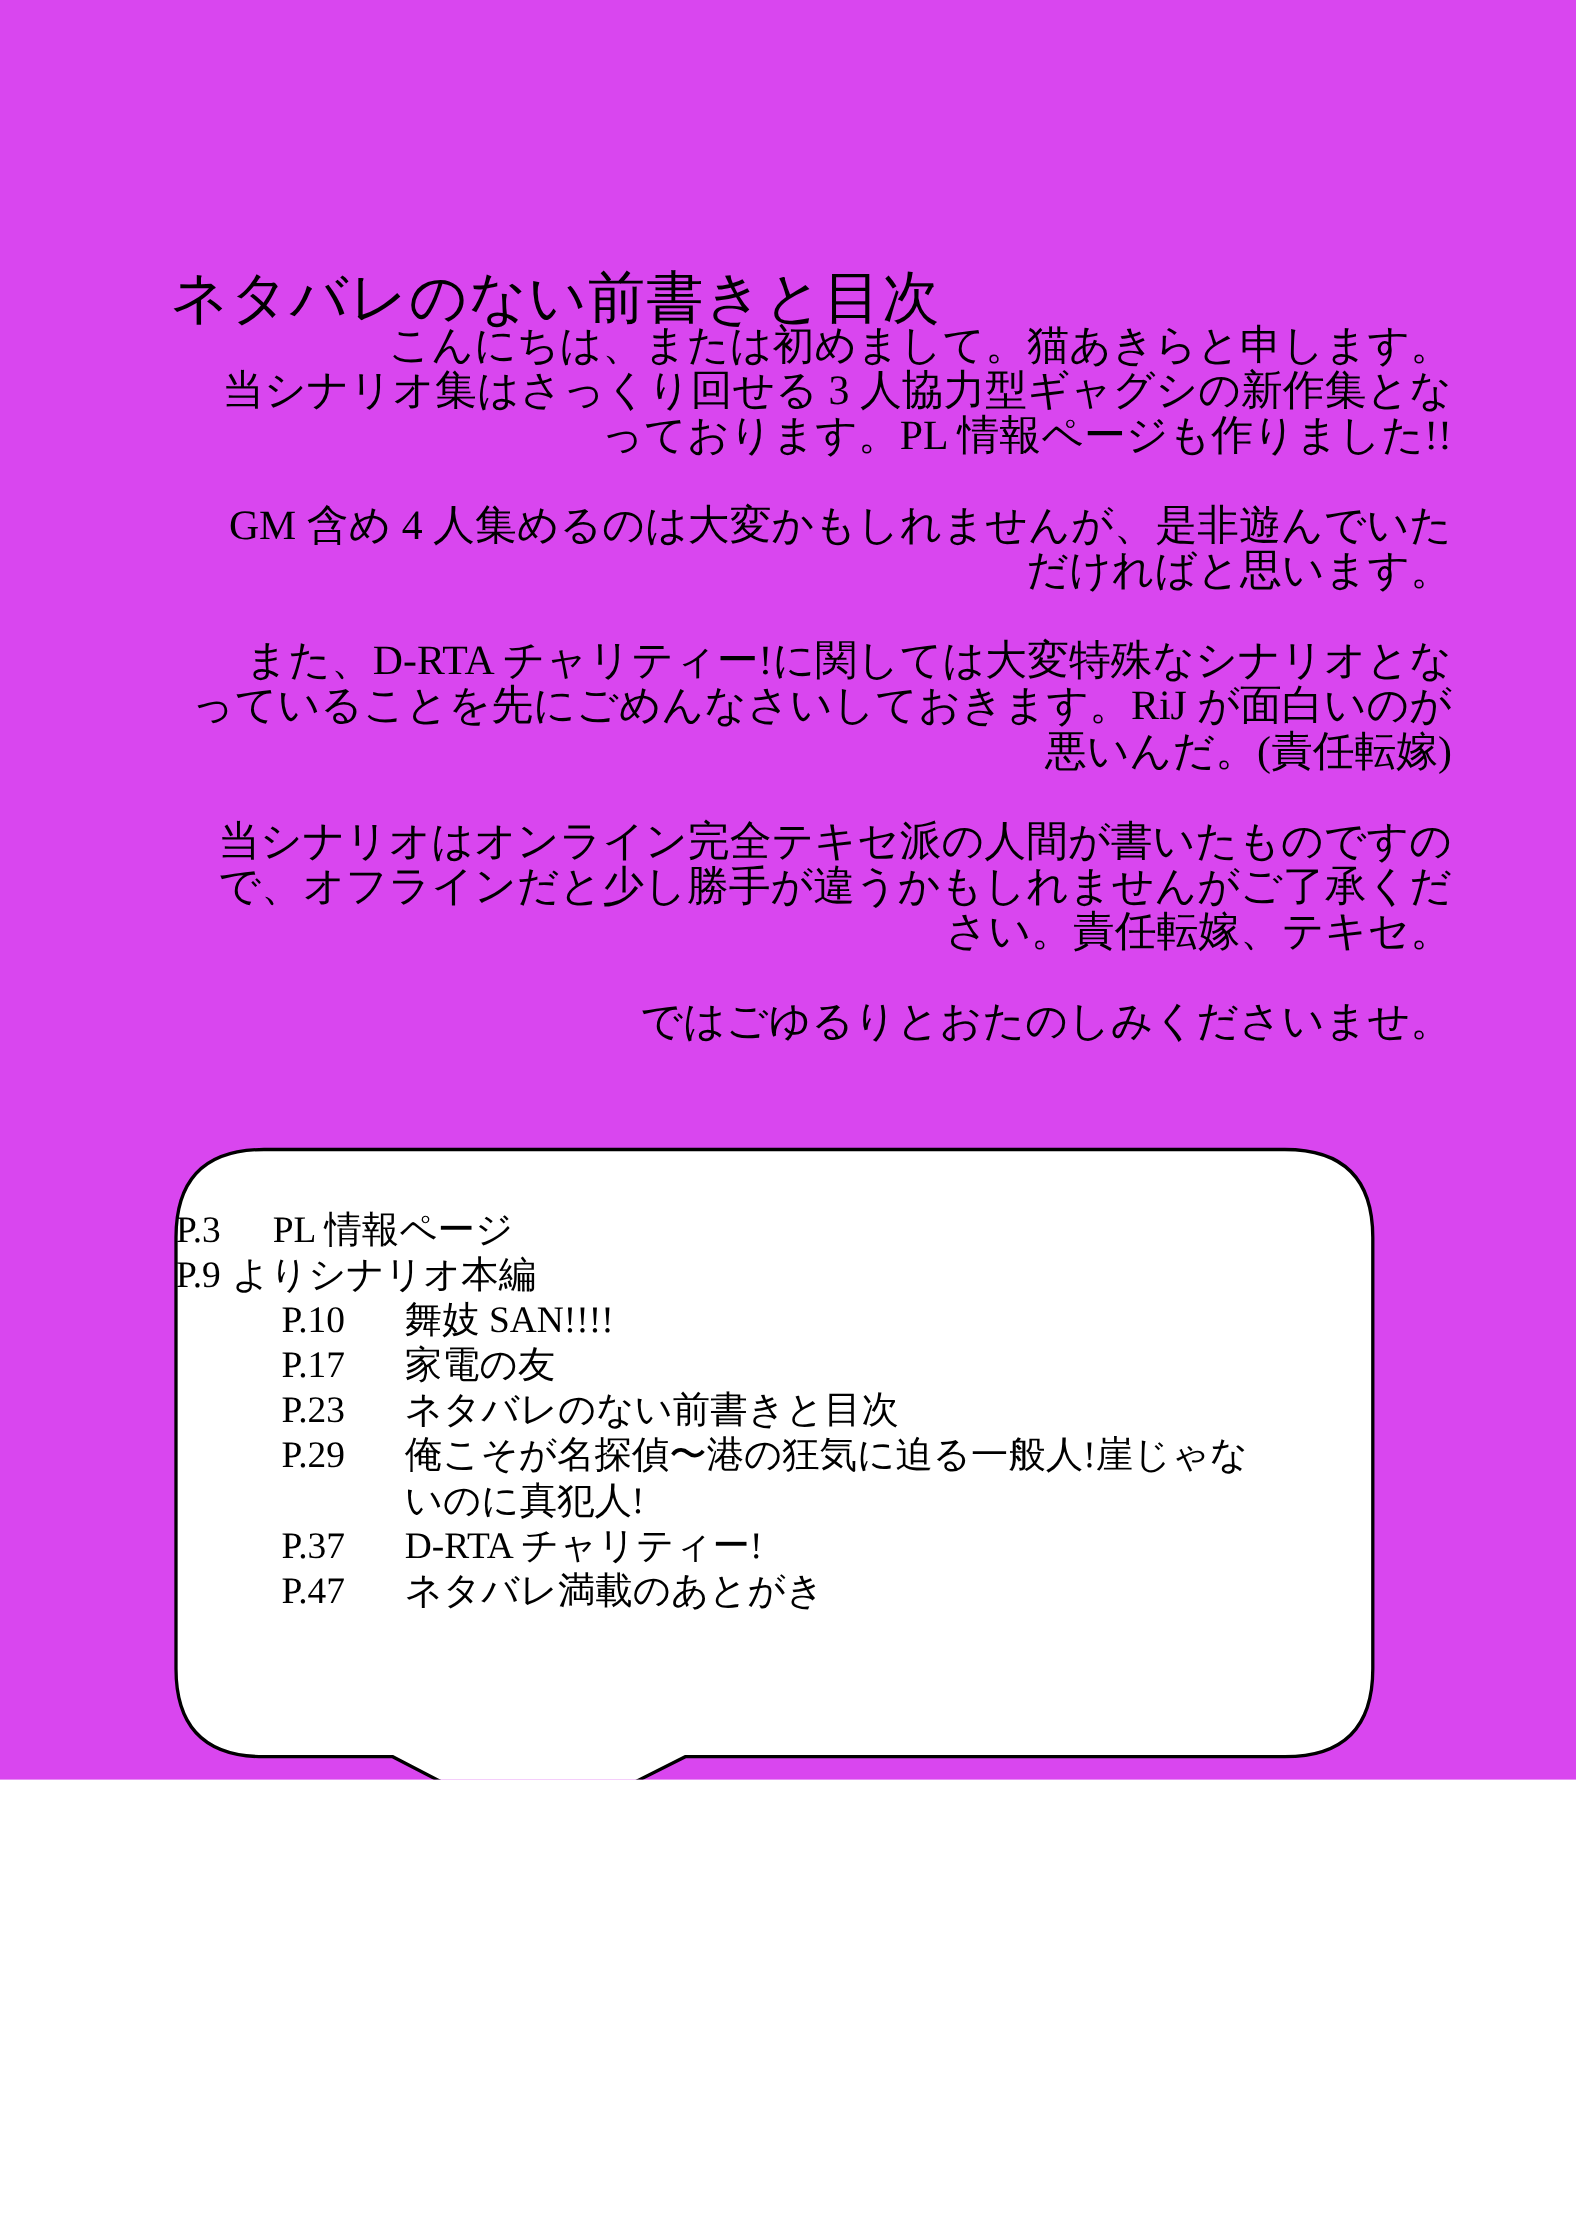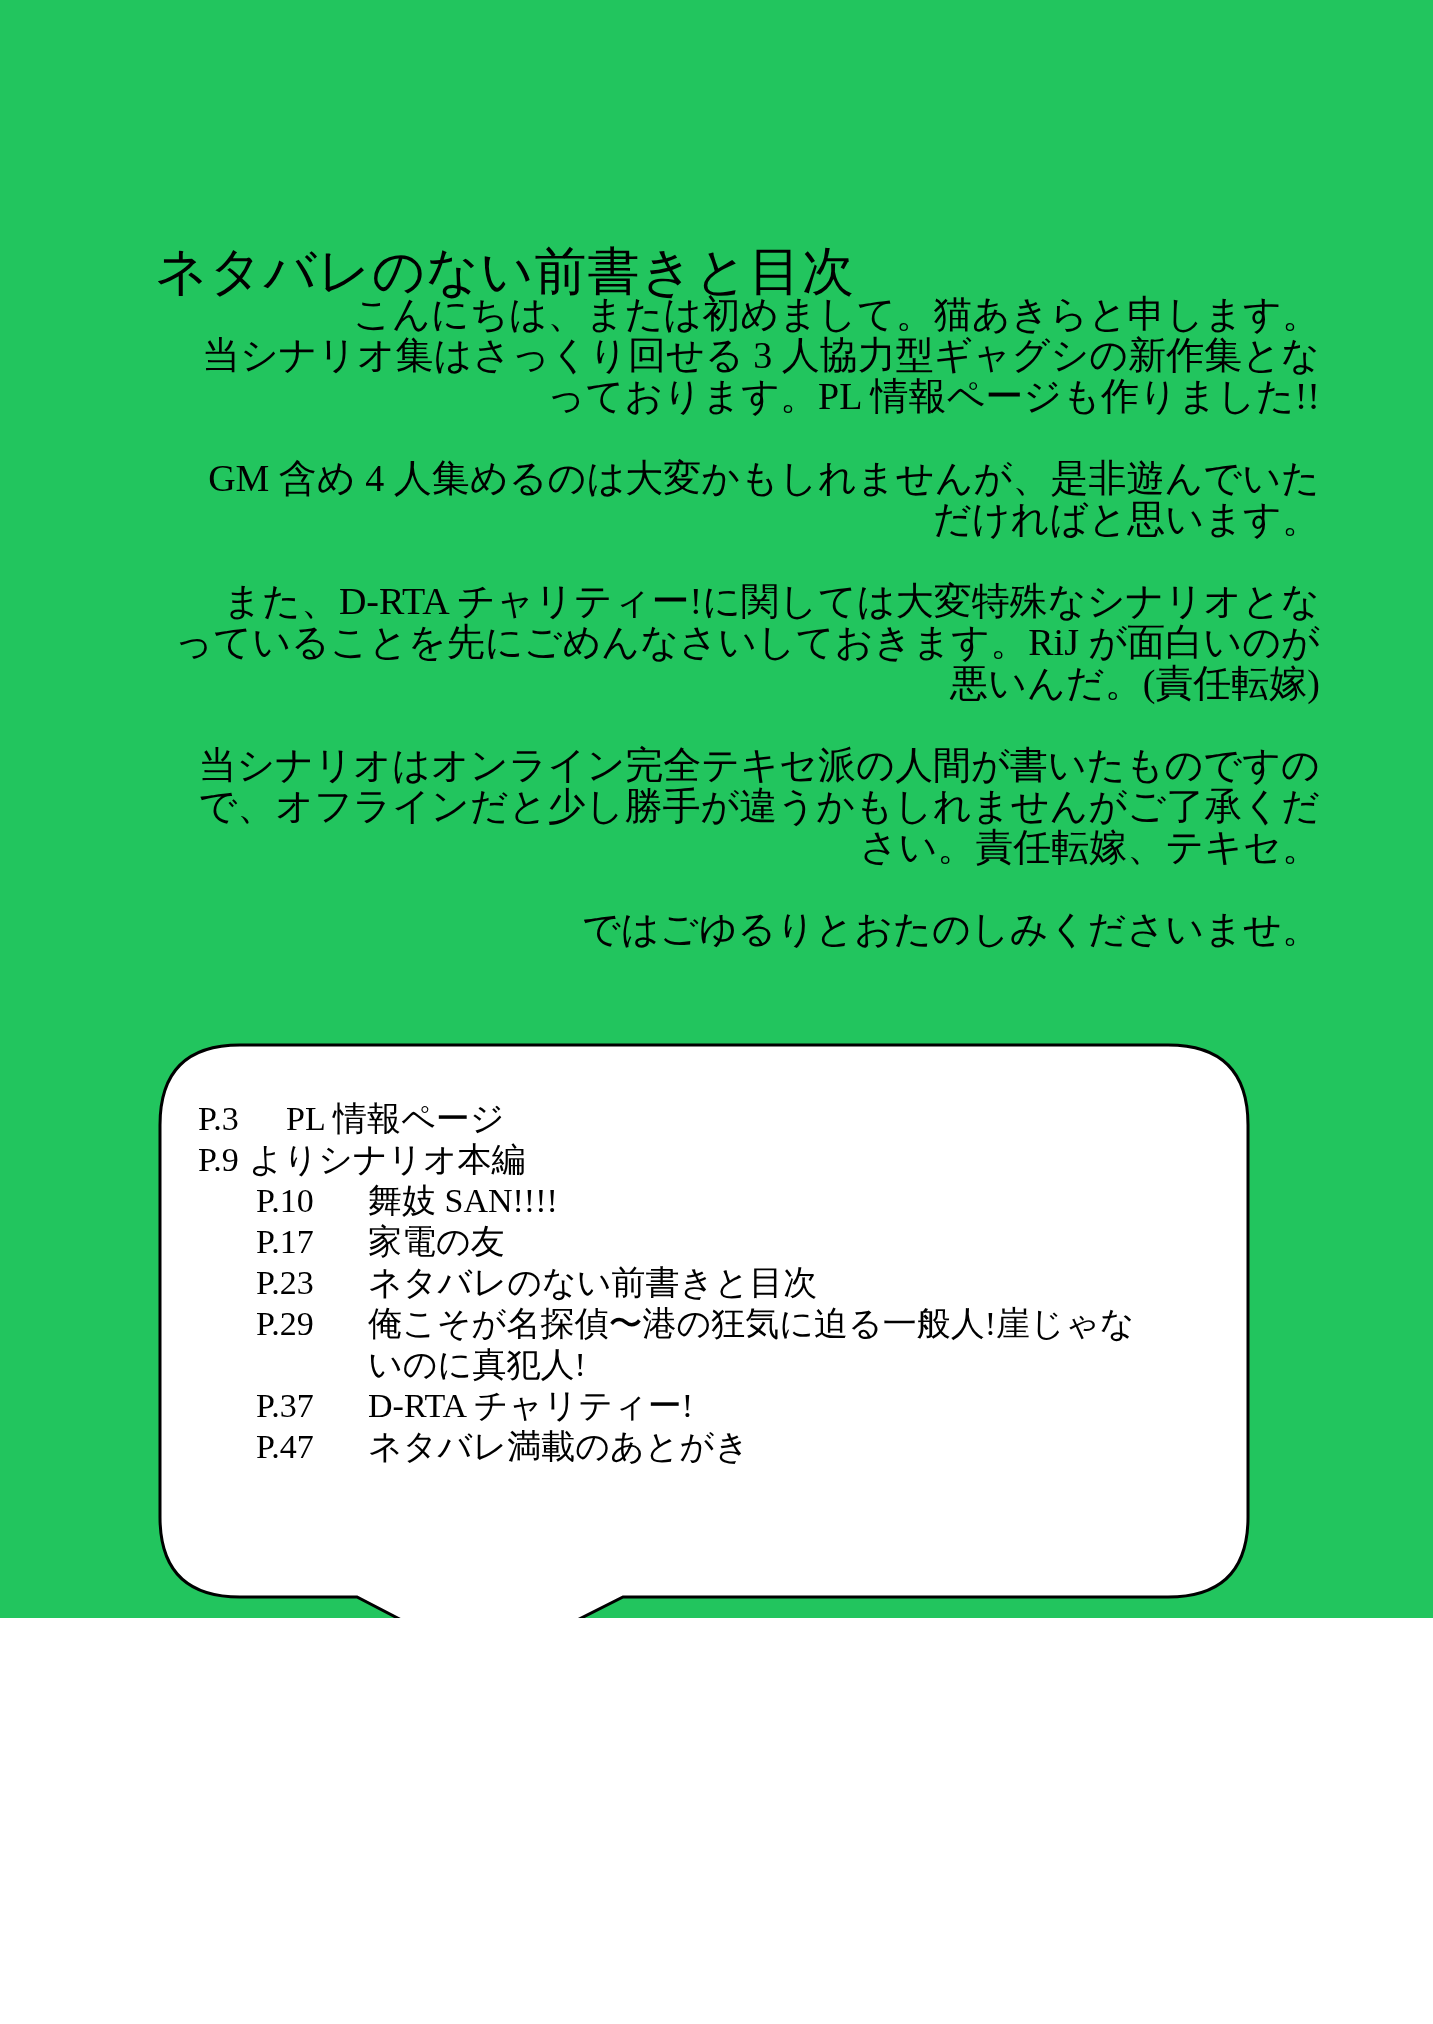--- a/index.html
+++ b/index.html
@@ -1,20 +1,20 @@
 <!DOCTYPE html>
 <html><head>
 <meta charset="utf-8">
 <style>
   html,body{margin:0;padding:0;background:#ffffff;}
   .page{
     position:relative;
     width:1433px;
     height:1618px;
-    background:#22c55e;
+    background:#d946ef;
     color:#000000;
     font-family:"Liberation Serif","DejaVu Serif",serif;
     overflow:hidden;
   }
   .title{
     position:absolute;
     left:155px;
     top:204px;
     font-size:52px;
     line-height:1.25;
@@ -42,21 +42,21 @@
   }
   .toc{
     position:absolute;
     left:160px;
     top:1098px;
     width:1088px;
     font-size:34px;
     line-height:41px;
   }
   .toc-row{display:flex;}
-  .toc-row.lv0{padding-left:38px;}
+  .toc-row.lv0{}
   .toc-row.lv1{padding-left:96px;}
   .toc-row.lv0 .pg{flex:0 0 auto;width:88px;}
   .toc-row.lv1 .pg{flex:0 0 auto;width:112px;}
   .toc-row.tight .pg{width:auto;margin-right:10px;}
   .lbl{white-space:pre-line;}
   .pagenum{
     position:absolute;
     left:125px;
     top:1842px;
     width:1130px;

